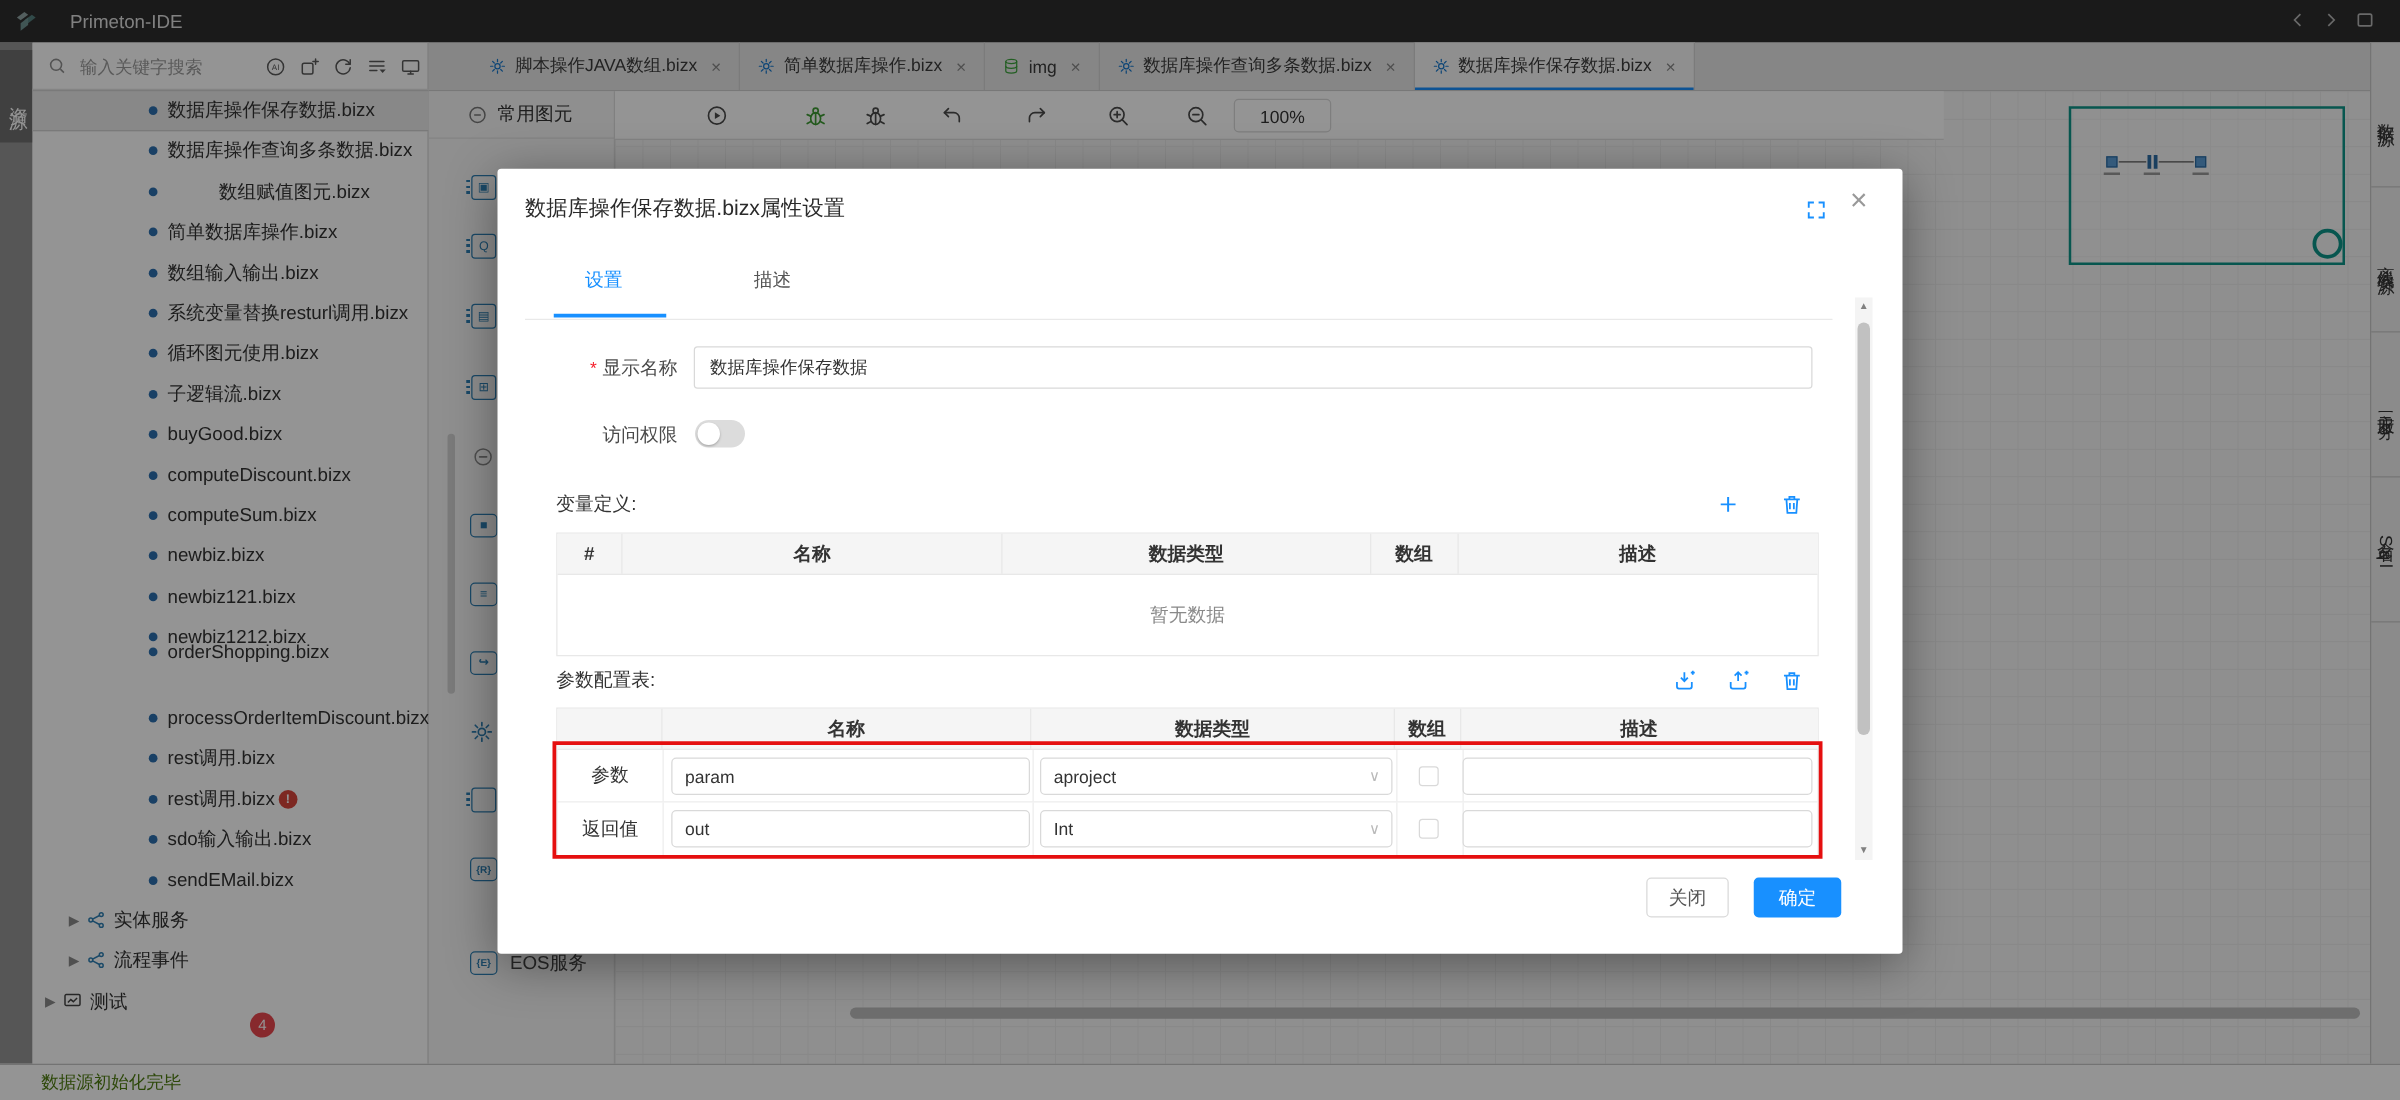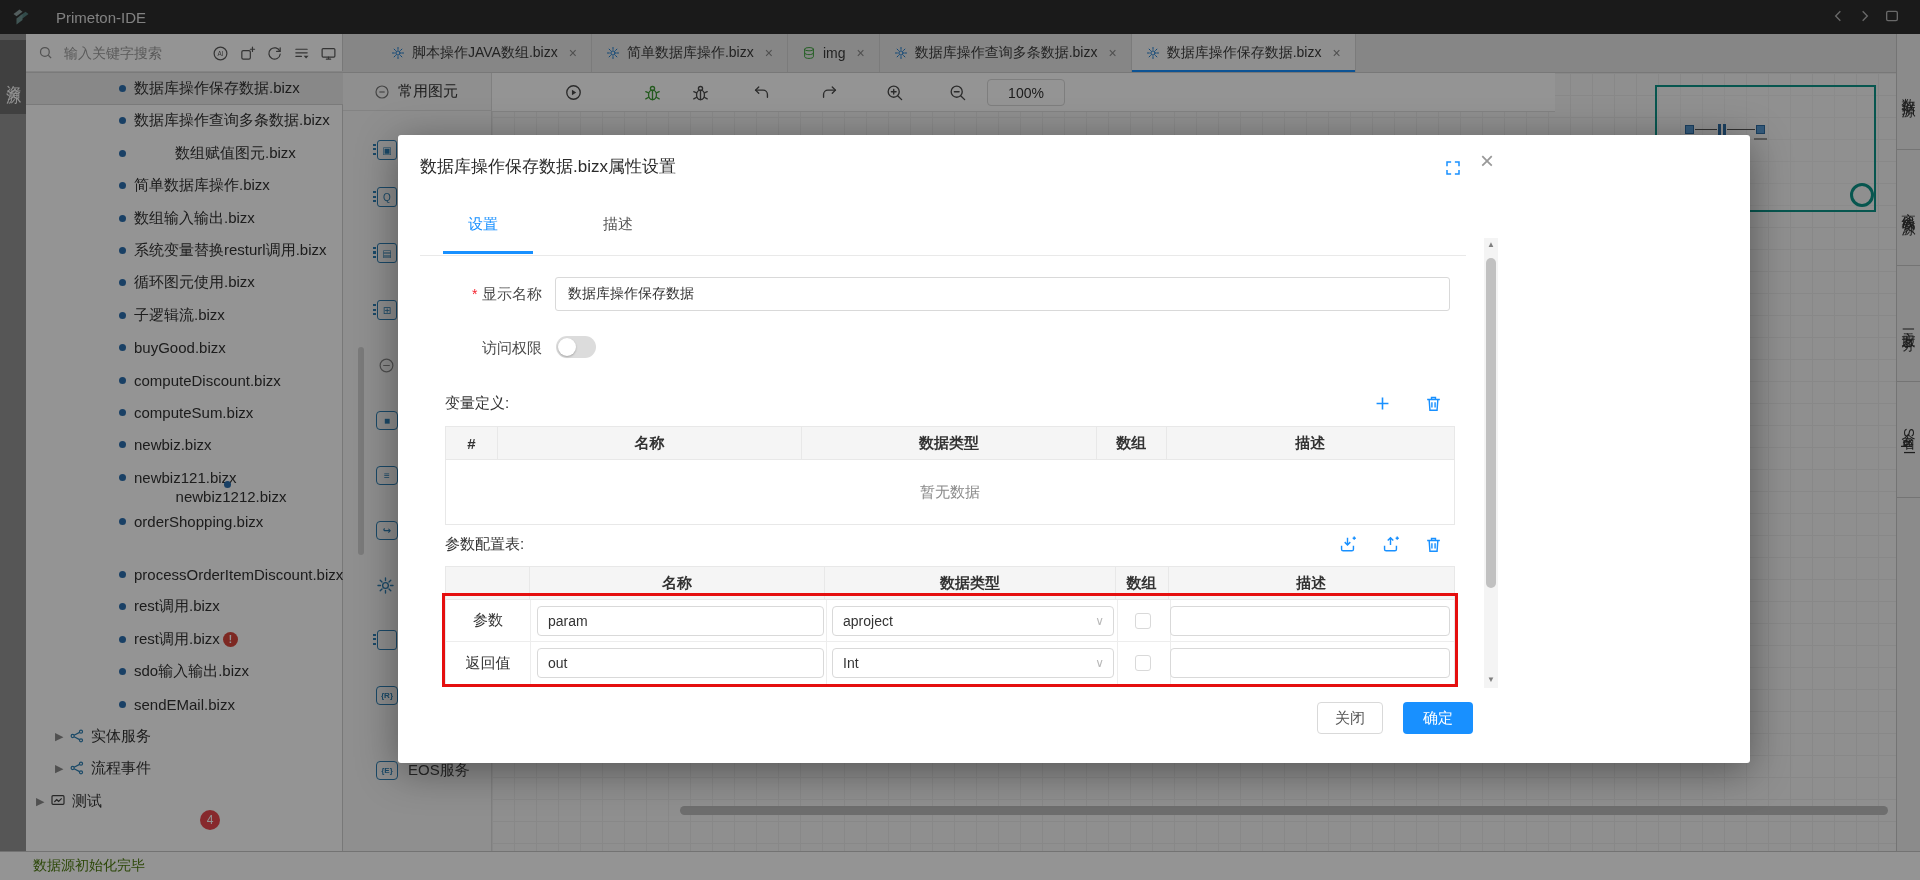--- a/index.html
+++ b/index.html
@@ -91,21 +91,21 @@
   .rtab{position:absolute;left:0;width:24px;border-bottom:1px solid #c9c9c9;display:flex;align-items:center;justify-content:center;
     writing-mode:vertical-rl;text-orientation:mixed;font-size:14px;letter-spacing:3px;color:#333;cursor:pointer}
 
   
   #statusbar{position:absolute;left:0;top:851px;width:1920px;height:29px;background:#fff;border-top:1px solid #c6c6c6;
     display:flex;align-items:center}
   #status-msg{margin-left:33px;font-size:14px;color:#4d7c0f}
 
   
   #overlay{position:absolute;inset:0;background:rgba(0,0,0,.42);z-index:50}
-  #modal{position:absolute;left:398px;top:135px;width:1352px;height:628px;background:#fff;border-radius:3px;z-index:60;
+  #modal{position:absolute;left:398px;top:135px;width:1124px;height:628px;background:#fff;border-radius:3px;z-index:60;
     box-shadow:0 8px 40px rgba(0,0,0,.4);color:#333}
   #modal-title{position:absolute;left:22px;top:20px;font-size:17px;color:#2b2b2b}
   #modal-expand{position:absolute;left:1046px;top:24px;color:#1890ff;cursor:pointer}
   #modal-close{position:absolute;left:1082px;top:12px;font-size:24px;color:#999;cursor:pointer}
   .m-tab{position:absolute;top:80px;font-size:15px;color:#555;cursor:pointer}
   .m-tab.active{color:#1890ff}
   #m-tab-underline{position:absolute;left:45px;top:116px;width:90px;height:3px;background:#1890ff}
   #m-tab-divider{position:absolute;left:22px;top:120px;width:1046px;height:1px;background:#e9e9e9}
 
   #m-star{position:absolute;left:74px;top:151px;color:#f5222d;font-size:14px}
@@ -265,21 +265,21 @@
           <span>computeSum.bizx</span>
         </div>
         <div class="tree-row" style="top: 356.4px;">
           <span class="bullet"></span>
           <span>newbiz.bizx</span>
         </div>
         <div class="tree-row" style="top: 388.8px;">
           <span class="bullet"></span>
           <span>newbiz121.bizx</span>
         </div>
-        <div class="tree-row" style="top: 409px; flex-direction: column;">
+        <div class="tree-row" style="top: 421px;">
           <span class="bullet"></span>
           <span>newbiz1212.bizx</span>
         </div>
         <div class="tree-row" style="top: 433px;">
           <span class="bullet"></span>
           <span>orderShopping.bizx</span>
         </div>
         <div class="tree-row" style="top: 486px;">
           <span class="bullet"></span>
           <span>processOrderItemDiscount.bizx</span>

